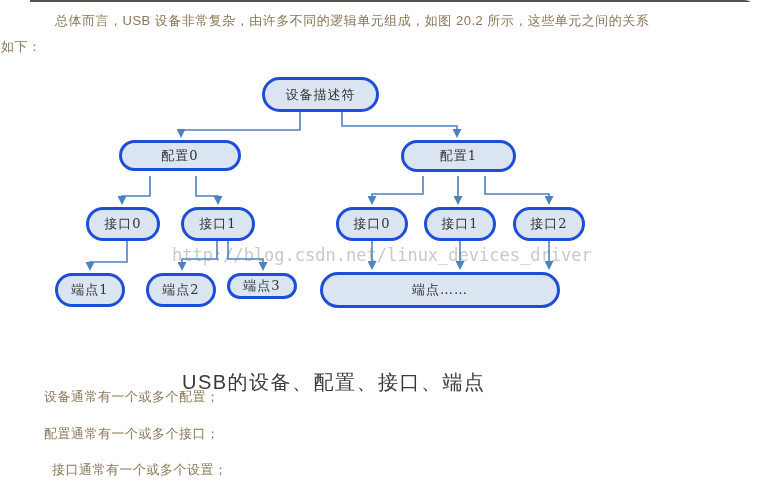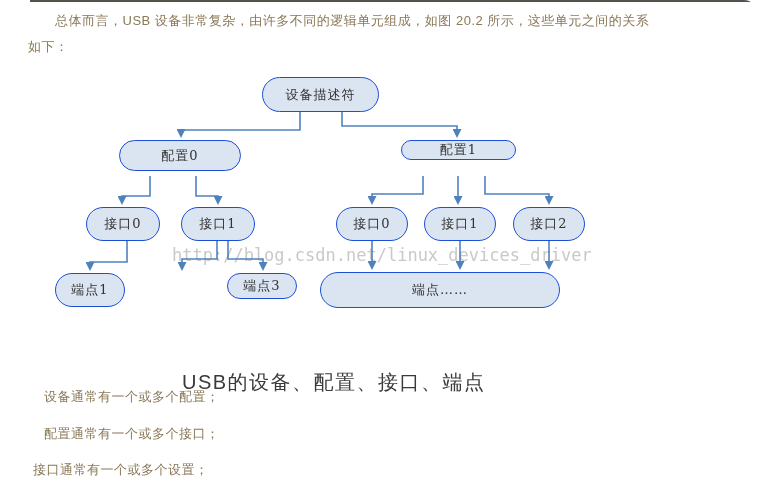--- a/index.html
+++ b/index.html
@@ -5,33 +5,33 @@
   html,body{margin:0;padding:0;background:#ffffff;}
   body{font-family:"Liberation Sans","DejaVu Sans",sans-serif;}
   .page{position:relative;width:757px;height:497px;background:#fff;overflow:hidden;border-radius:13px;}
 
   
   .top-rule{position:absolute;left:30px;top:0;width:727px;height:2px;background:#55524b;}
 
   
   .body-text{position:absolute;color:#8a7858;font-size:13px;letter-spacing:.5px;white-space:nowrap;}
   .p1-l1{left:55px;top:12px;}
-  .p1-l2{left:28px;top:38px;}
+  .p1-l2{left:1px;top:38px;}
   .pb-1{left:44px;top:388px;}
   .pb-2{left:44px;top:425px;}
-  .pb-3{left:33px;top:461px;}
+  .pb-3{left:52px;top:461px;}
 
   
-  .node{position:absolute;box-sizing:border-box;background:#dbe5f1;border:1px solid #1d4ed8;
+  .node{position:absolute;box-sizing:border-box;background:#dbe5f1;border:3px solid #1d4ed8;
         border-radius:18px;display:flex;align-items:center;justify-content:center;
         font-family:"DejaVu Serif","Liberation Serif",serif;font-size:13px;color:#333;
         letter-spacing:1px;z-index:3;}
   .n-device{left:262px;top:77px;width:117px;height:35px;}
   .n-config0{left:119px;top:140px;width:122px;height:31px;}
-  .n-config1{left:401px;top:140px;width:115px;height:20px;}
+  .n-config1{left:401px;top:140px;width:115px;height:32px;}
   .n-if0L{left:86px;top:207px;width:74px;height:34px;}
   .n-if1L{left:181px;top:207px;width:74px;height:34px;}
   .n-if0R{left:336px;top:207px;width:72px;height:34px;}
   .n-if1R{left:424px;top:207px;width:72px;height:34px;}
   .n-if2R{left:513px;top:207px;width:72px;height:34px;text-align:center;}
   .n-ep1{left:55px;top:273px;width:70px;height:34px;text-align:center;}
   .n-ep2{left:146px;top:273px;width:70px;height:34px;}
   .n-ep3{left:227px;top:273px;width:70px;height:26px;}
   .n-epMore{left:320px;top:272px;width:240px;height:36px;}
 
@@ -81,20 +81,21 @@
 
   <div class="node n-device">设备描述符</div>
   <div class="node n-config0">配置0</div>
   <div class="node n-config1">配置1</div>
   <div class="node n-if0L">接口0</div>
   <div class="node n-if1L">接口1</div>
   <div class="node n-if0R">接口0</div>
   <div class="node n-if1R">接口1</div>
   <div class="node n-if2R">接口2</div>
   <div class="node n-ep1">端点1</div>
+  <div class="node n-ep2">端点2</div>
   <div class="node n-ep3">端点3</div>
   <div class="node n-epMore">端点……</div>
 
   <div class="caption">USB的设备、配置、接口、端点</div>
 
   <div class="body-text pb-1">设备通常有一个或多个配置；</div>
   <div class="body-text pb-2">配置通常有一个或多个接口；</div>
   <div class="body-text pb-3">接口通常有一个或多个设置；</div>
 
 </div>

